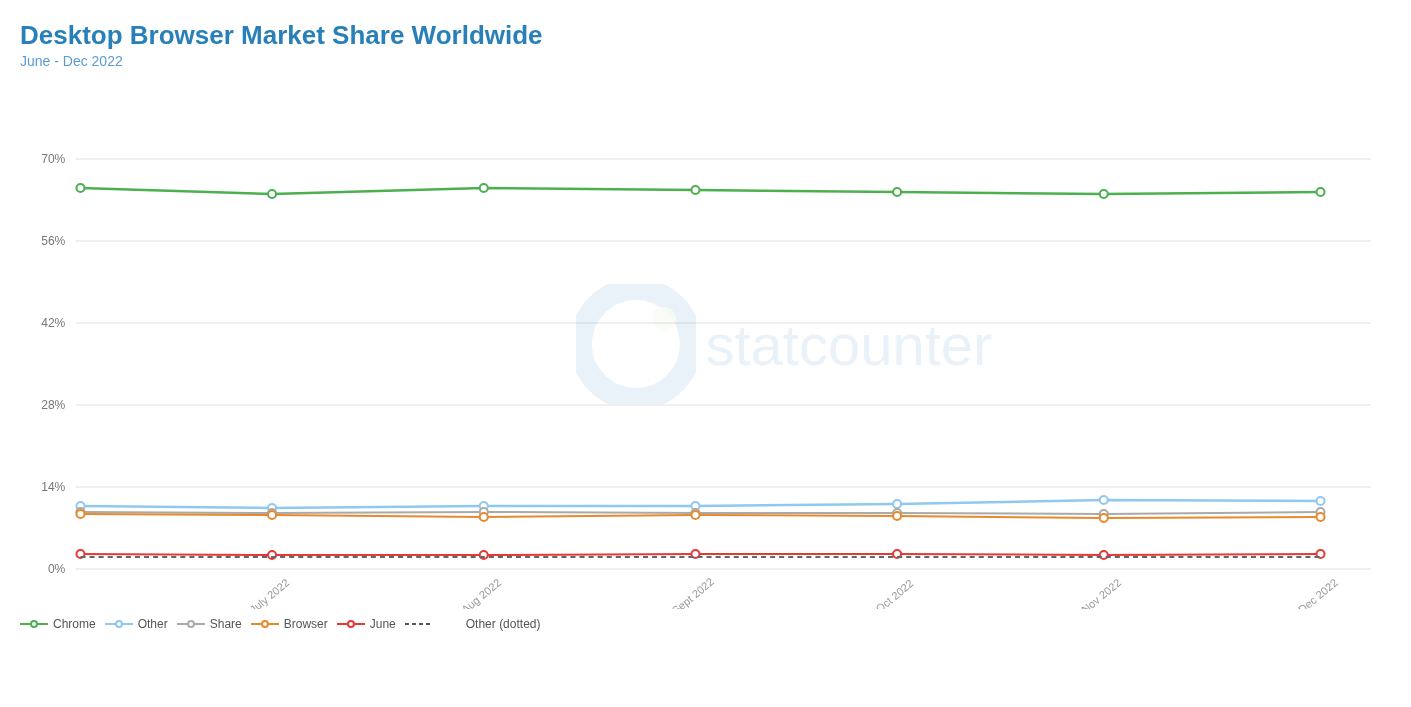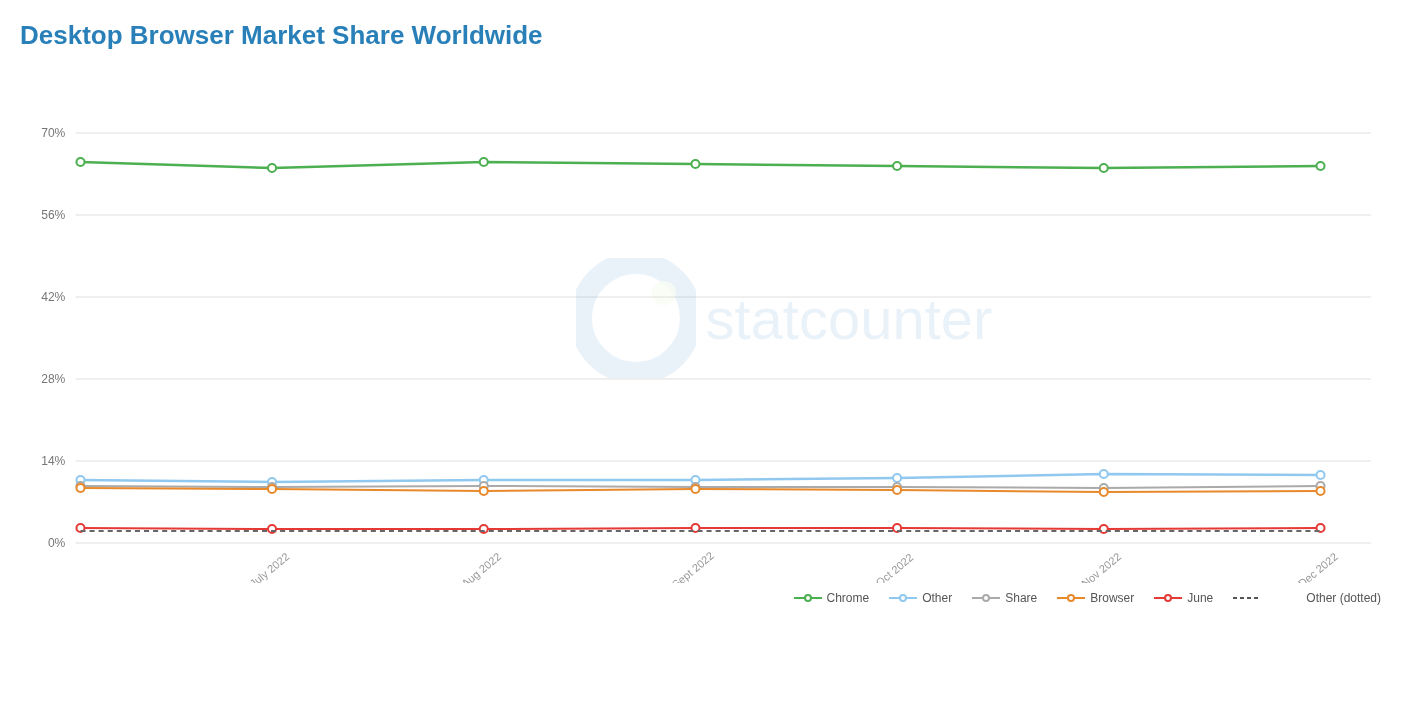--- a/index.html
+++ b/index.html
@@ -43,23 +43,23 @@
       left: 50%;
       transform: translate(-30%, -50%);
       opacity: 0.12;
       pointer-events: none;
       display: flex;
       align-items: center;
       gap: 10px;
     }
     .legend {
       display: flex;
-      justify-content: flex-end;
-      align-items: center;
-      gap: 20px;
+      justify-content: flex-start;
+      align-items: center;
+      gap: 9px;
       margin-top: 8px;
       flex-wrap: wrap;
     }
     .legend-item {
       display: flex;
       align-items: center;
       gap: 5px;
       font-size: 12px;
       color: #555;
     }
@@ -87,20 +87,21 @@
       top: 50%;
       left: 50%;
       transform: translate(-50%, -50%);
     }
   </style>
 </head>
 <body>
 
 <div class="chart-container">
   <div class="chart-title">Desktop Browser Market Share Worldwide</div>
+  <div class="chart-subtitle">June - Dec 2022</div>
 
   <div class="chart-area">
     
     <div class="watermark">
       <svg width="120" height="120" viewBox="0 0 120 120">
 
         <circle cx="60" cy="60" r="55" fill="none" stroke="#5b9bd5" stroke-width="22"></circle>
         <circle cx="60" cy="60" r="20" fill="#fff"></circle>
 
         <circle cx="88" cy="35" r="12" fill="#c5e8a0" opacity="0.8"></circle>
@@ -216,16 +217,16 @@
         <div class="legend-dot" style="border-color:#e53935; left:50%; position:absolute; top:50%; transform:translate(-50%,-50%); width:8px; height:8px; border-radius:50%; border:2px solid #e53935; background:white;"></div>
       </div>
       <span>June</span>
     </div>
     <div class="legend-item">
       <div class="legend-line">
         <svg width="28" height="12" style="position:absolute;">
           <line x1="0" y1="6" x2="28" y2="6" stroke="#555" stroke-width="2" stroke-dasharray="4,3"></line>
         </svg>
       </div>
-      <span style="margin-left:40px;">Other (dotted)</span>
+      <span style="margin-left:28px;">Other (dotted)</span>
     </div>
   </div>
 </div>
 
 </body></html>

